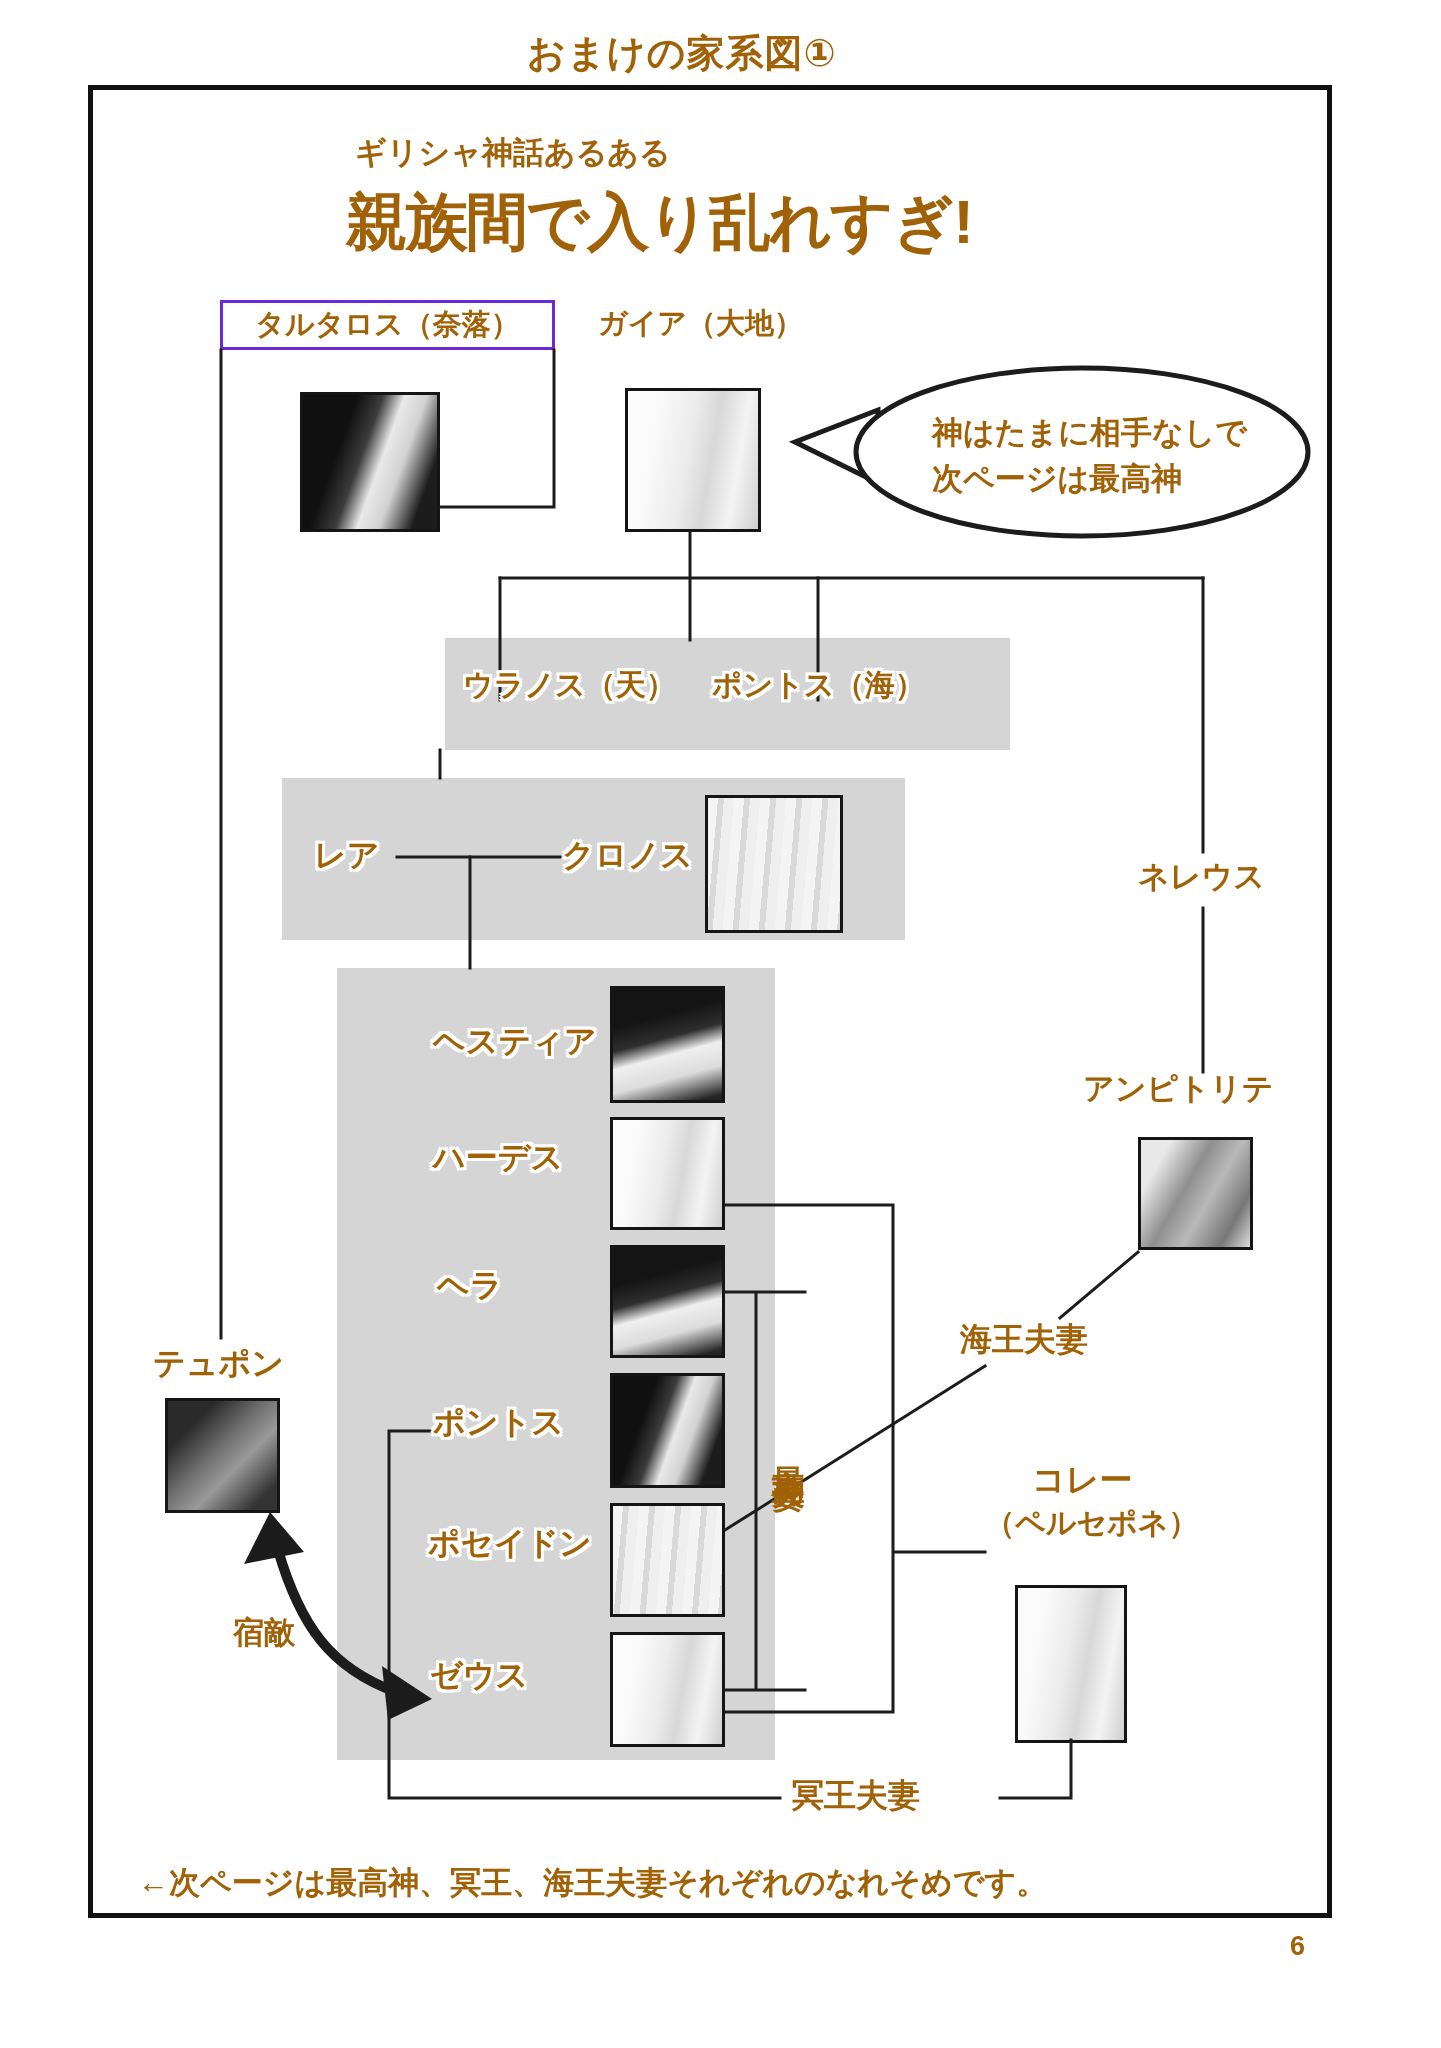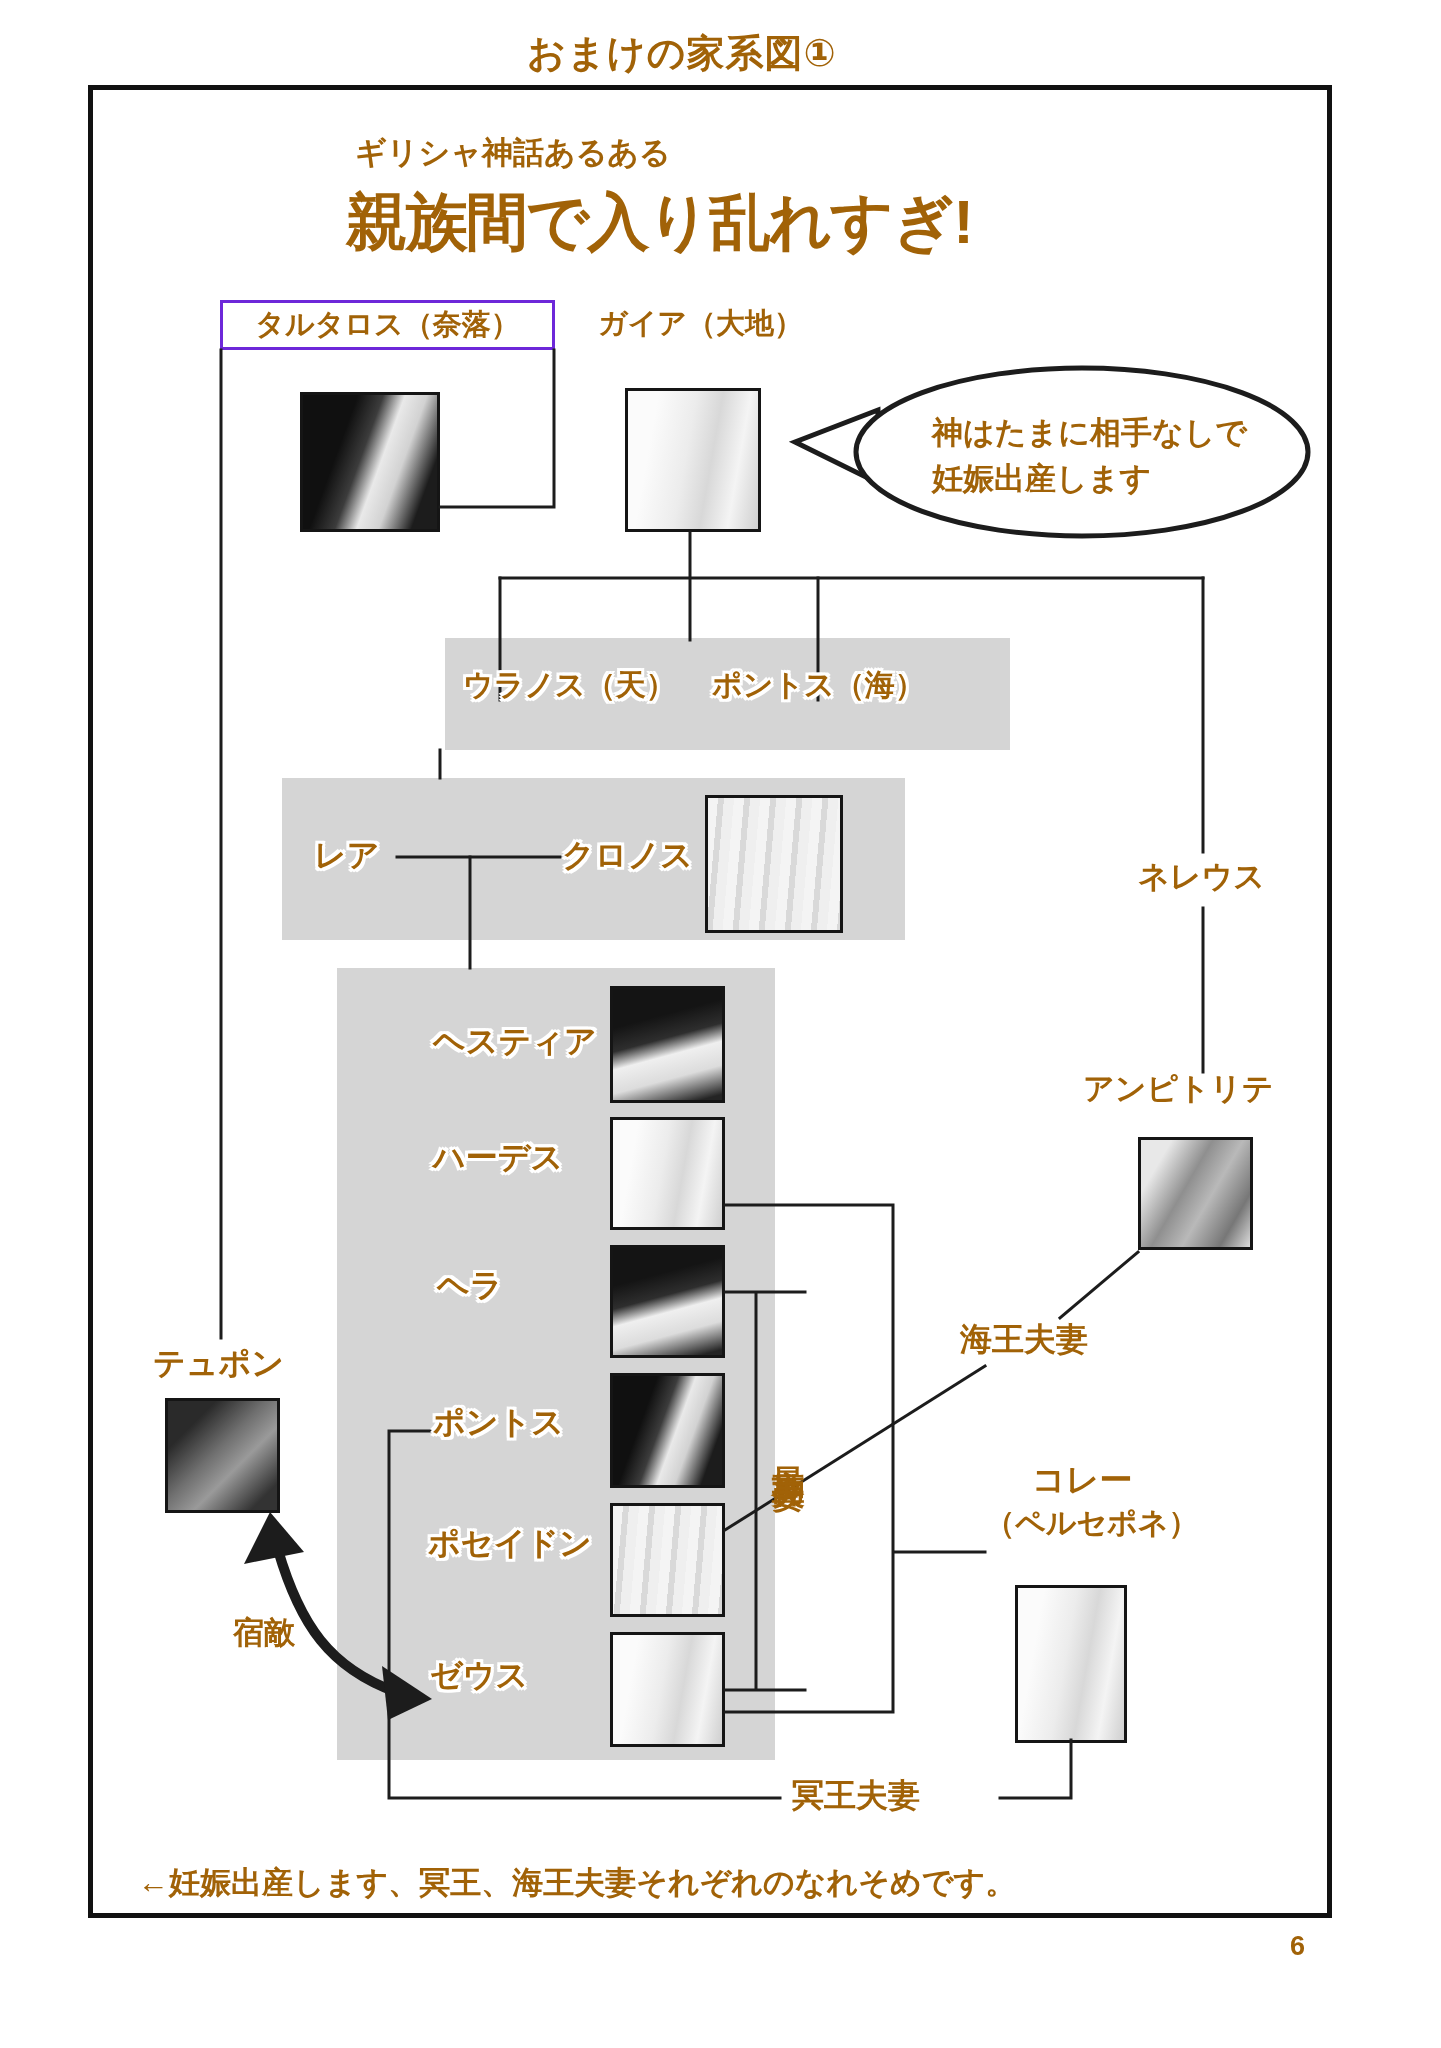--- a/index.html
+++ b/index.html
@@ -72,21 +72,21 @@
     </g>
 
     <g fill="#1c1c1c">
       <path d="M278 1550 C300 1625 330 1668 396 1692" stroke="#1c1c1c" stroke-width="10" fill="none"></path>
       <polygon points="270,1512 244,1564 304,1552"></polygon>
       <polygon points="432,1699 382,1666 388,1720"></polygon>
     </g>
   </svg>
 
   <div class="lbl z4" style="left:932px;top:416px;font-size:31px;font-weight:600;">神はたまに相手なしで</div>
-  <div class="lbl z4" style="left:932px;top:462px;font-size:31px;font-weight:600;">妊娠出産します</div>
+  <div class="lbl z4" style="left:932px;top:462px;font-size:31px;font-weight:600;">次ページは最高神</div>
 
   <div class="abs z2" style="left:220px;top:300px;width:335px;height:50px;border:3px solid #6d28d9;box-sizing:border-box;
               display:flex;align-items:center;justify-content:center;">
     <span class="lbl" style="position:static;font-size:29px;">タルタロス（奈落）</span>
   </div>
   <div class="lbl z2" style="left:598px;top:308px;font-size:29px;">ガイア（大地）</div>
 
   <div class="portrait p-dark z2" style="left:300px;top:392px;width:140px;height:140px;"></div>
   <div class="portrait p-light z2" style="left:625px;top:388px;width:136px;height:144px;"></div>
   <div class="portrait p-streak z2" style="left:705px;top:795px;width:138px;height:138px;"></div>
@@ -117,16 +117,16 @@
   <div class="lbl z4" style="left:1032px;top:1462px;font-size:33px;">コレー</div>
   <div class="lbl z4" style="left:985px;top:1506px;font-size:30px;">（ペルセポネ）</div>
 
   <div class="lbl z4" style="left:153px;top:1346px;font-size:32px;">テュポン</div>
   <div class="lbl z4" style="left:233px;top:1616px;font-size:31px;">宿敵</div>
 
   <div class="lbl z4" style="left:960px;top:1322px;font-size:32px;">海王夫妻</div>
   <div class="lbl vtext z4" style="left:770px;top:1440px;font-size:33px;">最高神夫妻</div>
   <div class="lbl z4" style="left:792px;top:1778px;font-size:32px;">冥王夫妻</div>
 
-  <div class="lbl z4" style="left:138px;top:1866px;font-size:31px;">←妊娠出産します、冥王、海王夫妻それぞれのなれそめです。</div>
+  <div class="lbl z4" style="left:138px;top:1866px;font-size:31px;">←次ページは最高神、冥王、海王夫妻それぞれのなれそめです。</div>
   <div class="lbl z4" style="left:1290px;top:1932px;font-size:27px;font-weight:600;">6</div>
 
 </div>
 
 </body></html>

